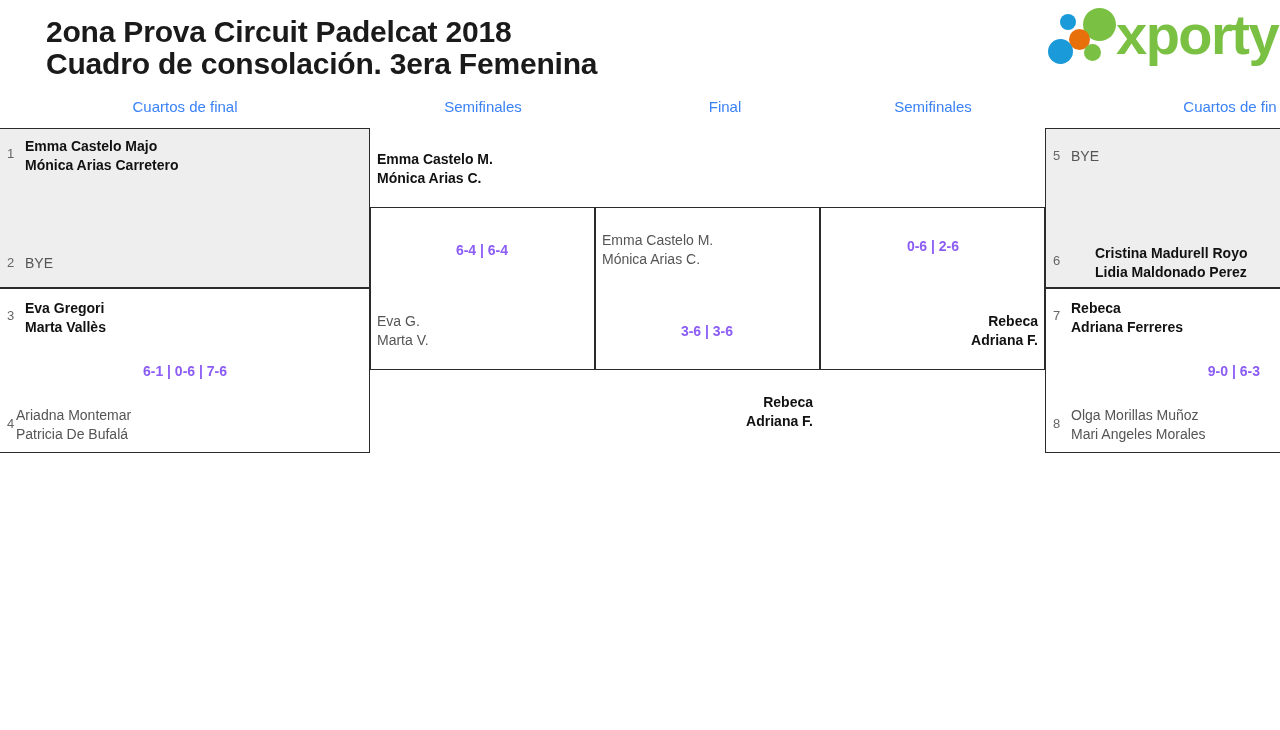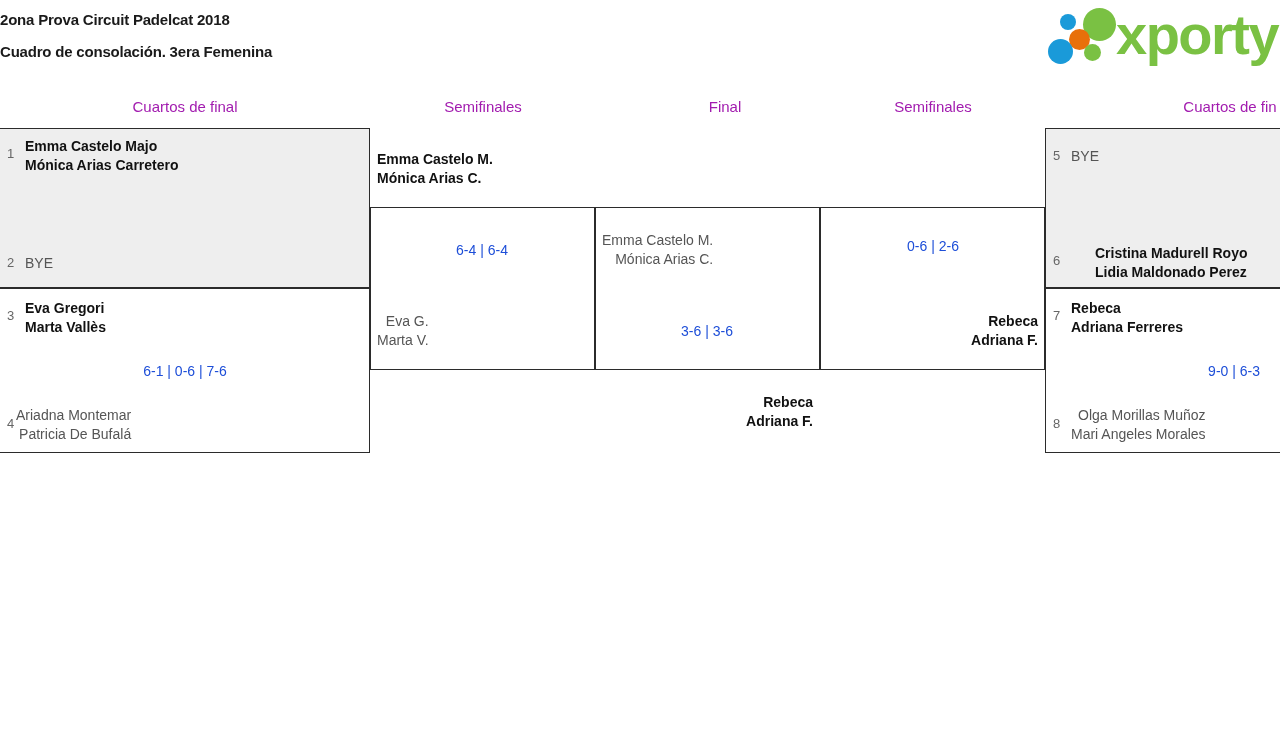--- a/index.html
+++ b/index.html
@@ -6,64 +6,64 @@
   html, body {
     width: 1280px; height: 730px;
     background: #ffffff;
     font-family: "Liberation Sans", sans-serif;
     overflow: hidden;
   }
   #root { position: relative; width: 1280px; height: 730px; }
 
   
   .page-title {
-    position: absolute; left: 0px; top: 4px;
-    font-size: 15px; font-weight: bold; color: #1a1a1a;
-    line-height: 32px; letter-spacing: -0.2px; white-space: pre;
+    position: absolute; left: 0px; top: 16px;
+    font-size: 30px; font-weight: bold; color: #1a1a1a;
+    line-height: 32px; letter-spacing: -0.2px; white-space: pre; padding-left: 46px;
   }
   .logo-wrap { position: absolute; left: 1048px; top: 4px; width: 228px; height: 66px; }
   .logo-dots { position: absolute; left: 0px; top: 2px; width: 70px; height: 62px; }
   .dot { position: absolute; border-radius: 50%; }
   .dot.blue-sm  { left: 12px; top: 8px;  width: 16px; height: 16px; background: #1a9ad9; }
   .dot.green-lg { left: 35px; top: 2px;  width: 33px; height: 33px; background: #7ac143; }
   .dot.orange   { left: 21px; top: 23px; width: 21px; height: 21px; background: #e8700a; }
   .dot.blue-lg  { left: 0px;  top: 33px; width: 25px; height: 25px; background: #1a9ad9; }
   .dot.green-sm { left: 36px; top: 38px; width: 17px; height: 17px; background: #7ac143; }
   .logo-text {
     position: absolute; left: 68px; top: -2px;
     font-size: 56px; font-weight: bold; color: #7ac143;
     letter-spacing: -1.5px; line-height: 66px;
   }
 
   
   .col-head {
     position: absolute; top: 96px;
-    font-size: 15px; color: #a21caf; line-height: 22px;
+    font-size: 15px; color: #3b82f6; line-height: 22px;
     text-align: center; white-space: nowrap;
   }
 
   
   .mbox { position: absolute; border: 1px solid #2b2b2b; }
   .mbox.shaded { background: #eeeeee; }
 
   
   .team {
     position: absolute; font-size: 14px; line-height: 19px; white-space: nowrap;
   }
   .team.win  { color: #111111; font-weight: bold; }
-  .team.lose { color: #555555; font-weight: normal; text-align: right; }
+  .team.lose { color: #555555; font-weight: normal; }
   .team.right { text-align: right; }
 
   .seed {
     position: absolute; font-size: 13px; color: #666666;
     line-height: 16px; white-space: nowrap;
   }
   .score {
-    position: absolute; font-size: 14px; color: #1d4ed8;
-    line-height: 19px; white-space: nowrap;
+    position: absolute; font-size: 14px; color: #8b5cf6;
+    line-height: 19px; white-space: nowrap; font-weight: bold;
   }
   .score.center { text-align: center; }
   .score.right  { text-align: right; }
 </style>
 </head>
 <body>
 
 <div id="root">
 
   <div class="page-title"><span>2ona Prova Circuit Padelcat 2018</span><br><span>Cuadro de consolación. 3era Femenina</span></div>

